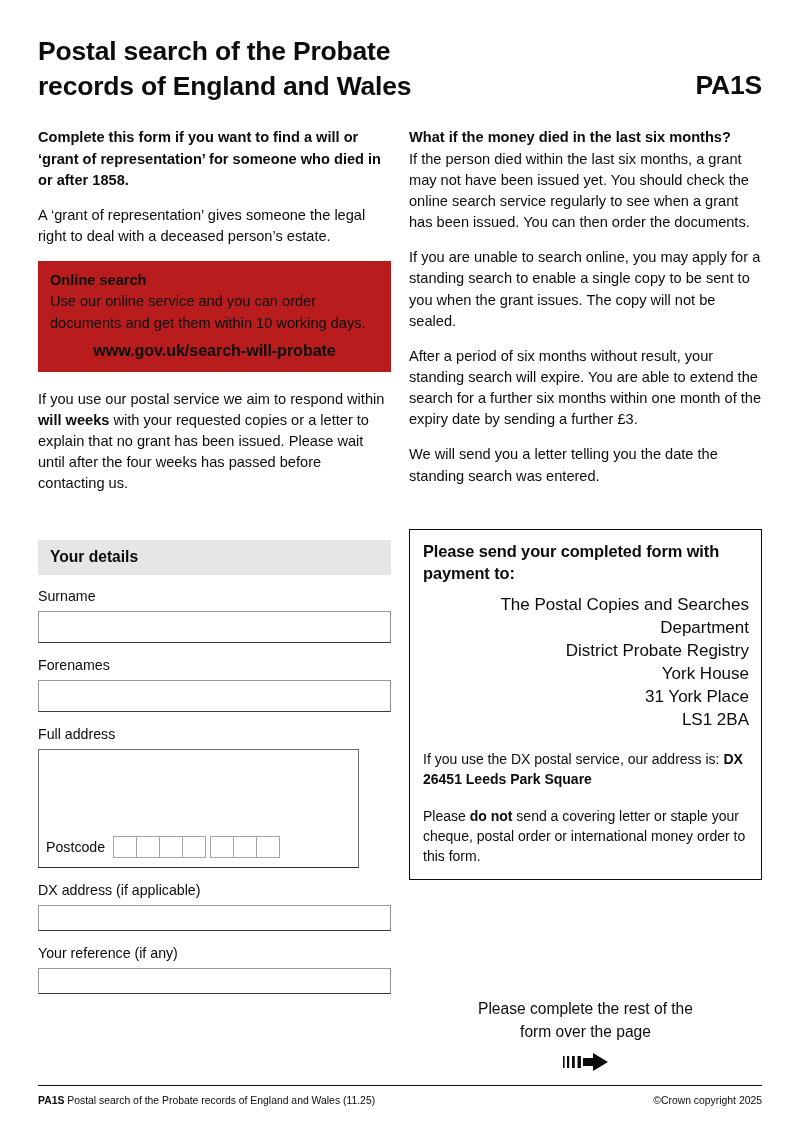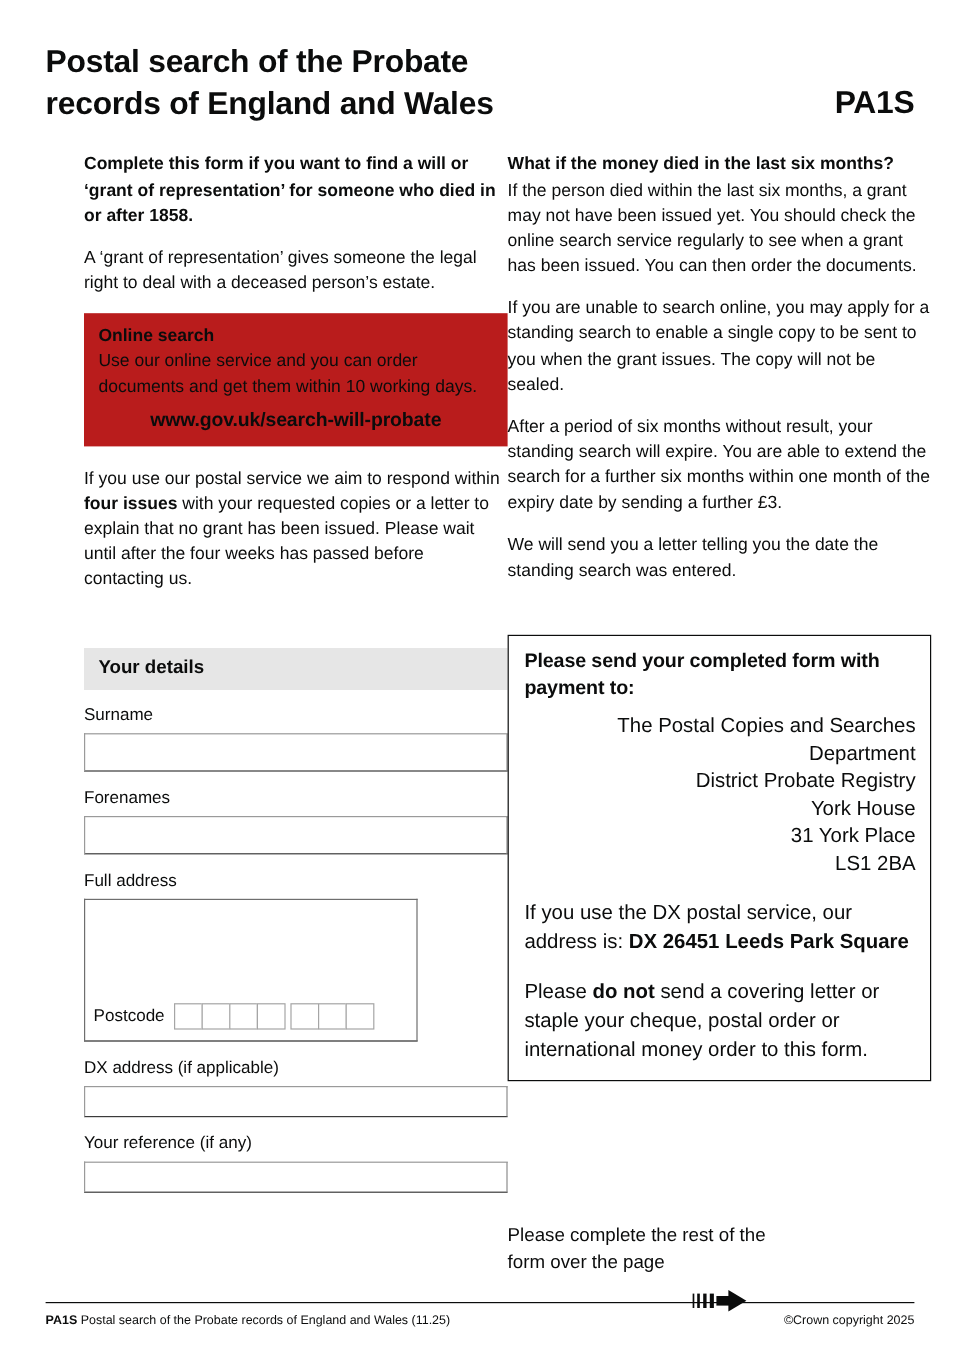--- a/index.html
+++ b/index.html
@@ -41,23 +41,23 @@
     font-size: 26.5px;
     font-weight: bold;
     letter-spacing: -0.2px;
     padding-top: 36px;
     white-space: nowrap;
   }
 
   
   .columns {
     display: flex;
+    gap: 18px;
     margin-top: 24px;
     align-items: flex-start;
-    margin-left: 32px;
   }
   .col-left { width: 353px; flex: none; }
   .col-right { width: 353px; flex: none; }
 
   p { margin: 0 0 14px 0; }
 
   .para {
     font-size: 14.6px;
     line-height: 1.45;
   }
@@ -113,21 +113,21 @@
   .field-box.tall { height: 32px; }
 
   .address-box {
     border: 1px solid #6e6e6e;
     border-bottom-color: #2b2b2b;
     background: #ffffff;
     height: 119px;
     box-sizing: border-box;
     position: relative;
     margin-bottom: 13px;
-    width: 278px;
+    width: 321px;
   }
   .postcode-row {
     position: absolute;
     left: 7px;
     bottom: 9px;
     display: flex;
     align-items: center;
   }
   .postcode-label {
     font-size: 14.2px;
@@ -157,29 +157,30 @@
     line-height: 1.33;
     margin-bottom: 10px;
     letter-spacing: -0.1px;
   }
   .addr-line {
     font-size: 17px;
     line-height: 1.35;
     text-align: right;
   }
   .sb-para {
-    font-size: 17px;
+    font-size: 14px;
     line-height: 1.43;
     margin-top: 17px;
   }
   .sb-para b { font-weight: bold; }
 
   
   .rest-note {
     margin-top: 118px;
+    text-align: center;
     font-size: 15.6px;
     line-height: 1.45;
   }
   .arrow-wrap {
     display: flex;
     justify-content: center;
     align-items: center;
     margin-top: 9px;
   }
 
@@ -222,21 +223,21 @@
 
       <p class="para bold">Complete this form if you want to find a will or ‘grant of representation’ for someone who died in or after 1858.</p>
       <p class="para">A ‘grant of representation’ gives someone the legal right to deal with a deceased person’s estate.</p>
 
       <div class="grey-box">
         <div class="gb-title">Online search</div>
         <div class="gb-text">Use our online service and you can order documents and get them within 10 working days.</div>
         <div class="gb-url">www.gov.uk/search-will-probate</div>
       </div>
 
-      <p class="para"><span>If you use our postal service we aim to respond within </span><b>four issues</b><span> with your requested copies or a letter to explain that no grant has been issued. Please wait until after the four weeks has passed before contacting us.</span></p>
+      <p class="para"><span>If you use our postal service we aim to respond within </span><b>will weeks</b><span> with your requested copies or a letter to explain that no grant has been issued. Please wait until after the four weeks has passed before contacting us.</span></p>
 
       <div class="section-head">Your details</div>
 
       <div>
         <div class="field-label">Surname</div>
         <div class="field-box tall"></div>
       </div>
 
       <div>
         <div class="field-label">Forenames</div>

